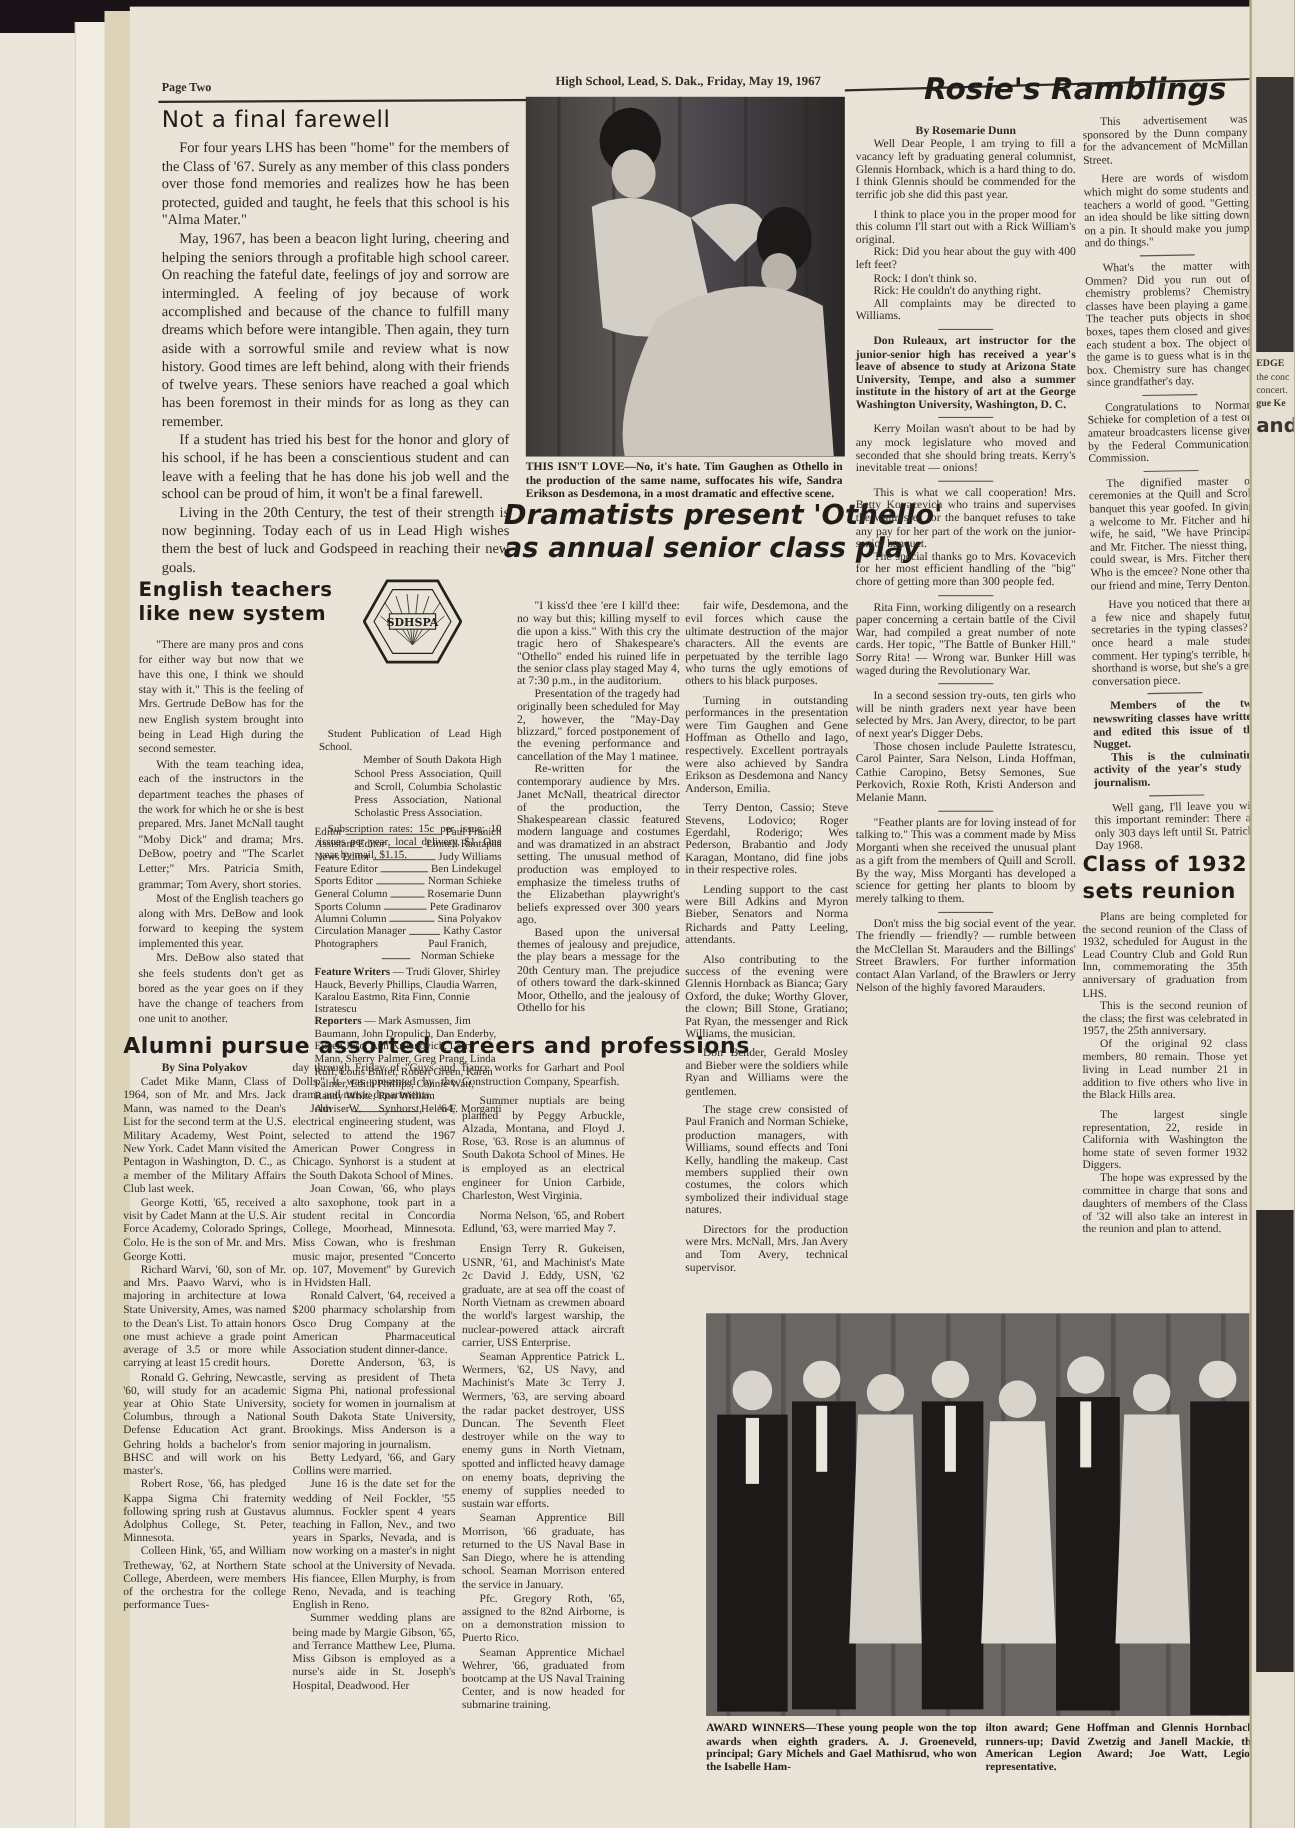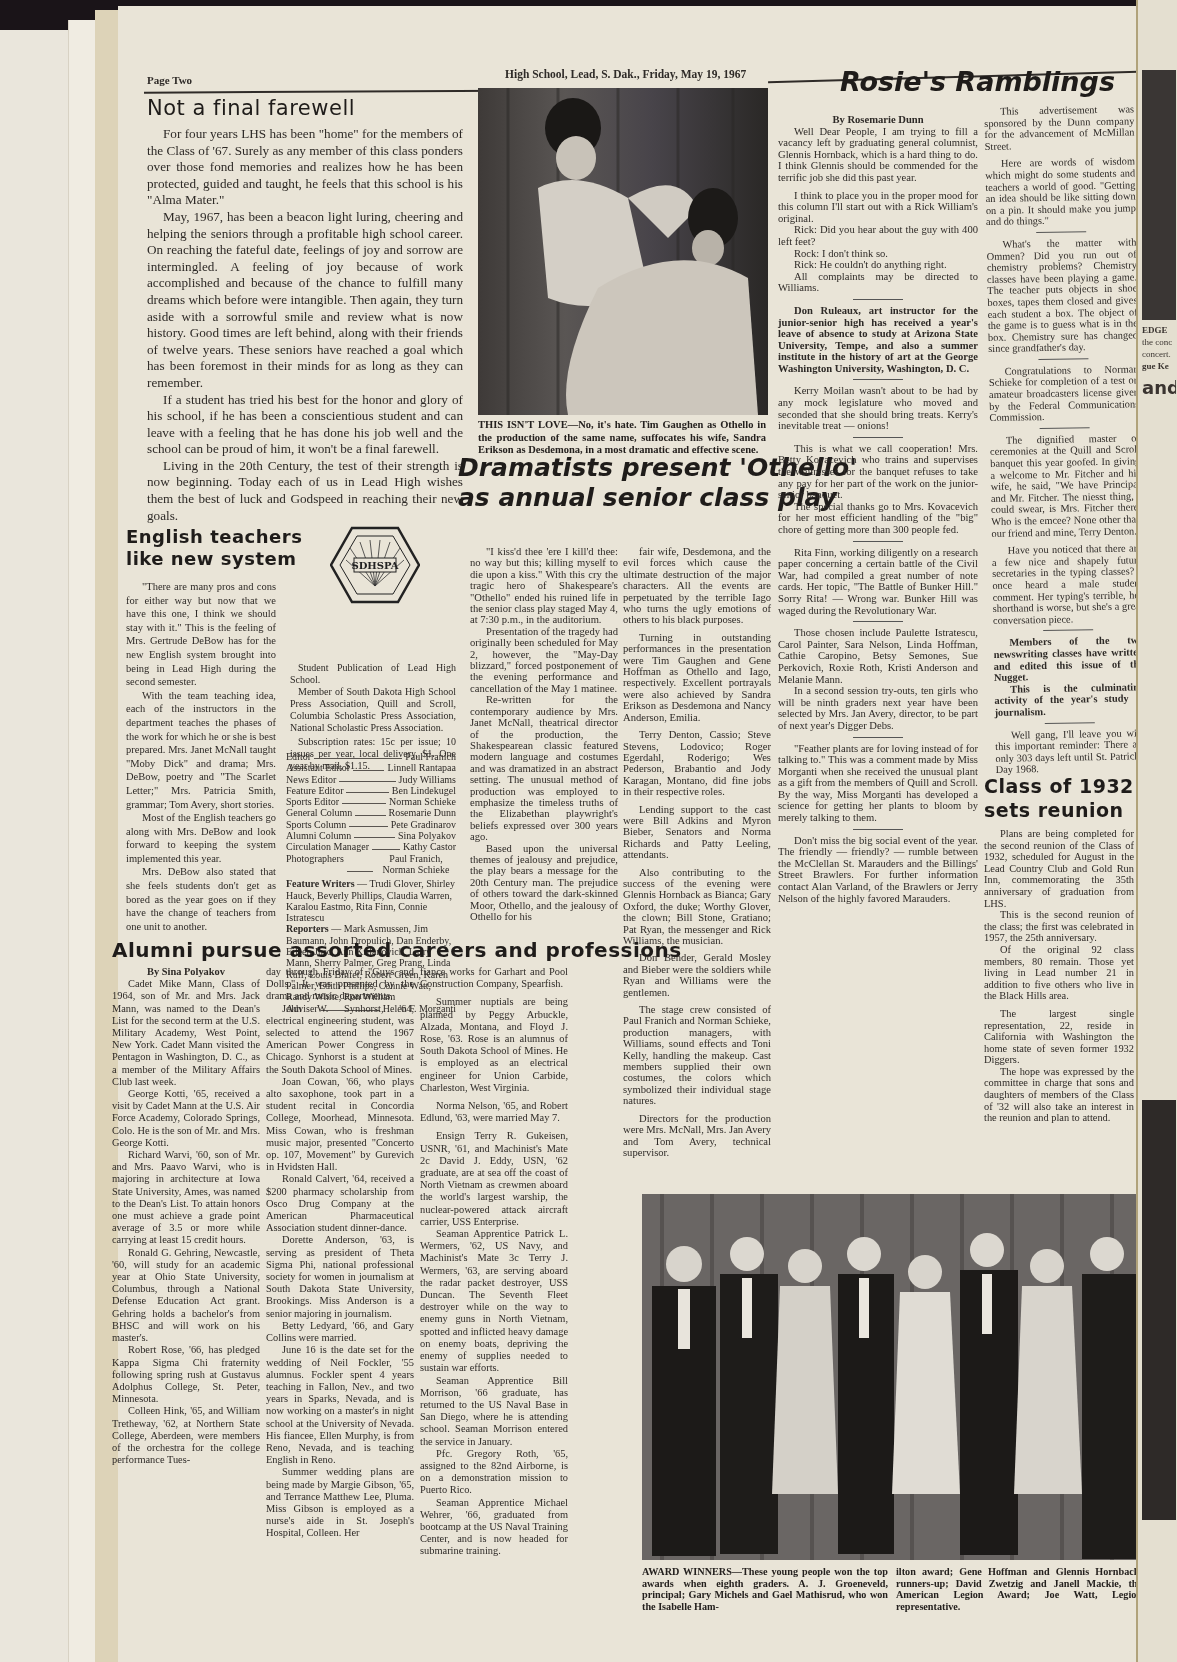--- a/index.html
+++ b/index.html
@@ -74,21 +74,21 @@
           <line x1="45" y1="60" x2="70" y2="22"></line>
         <line x1="45" y1="60" x2="16" y2="34"></line>
           <line x1="45" y1="60" x2="74" y2="34"></line>
       </g>
       <rect x="24" y="32" width="42" height="14" fill="#e9e4d7" stroke="#222" stroke-width="1"></rect>
       <text x="45" y="43" font-size="10" text-anchor="middle" font-family="DejaVu Serif, serif" font-weight="bold" fill="#222">SDHSPA</text>
     </svg>
   </div>
   <div class="abs small" style="left:172px;top:656px;width:166px;text-align:justify;">
     <div style="text-indent:8px;">Student Publication of Lead High School.</div>
-    <div style="text-indent:8px;">Member of South Dakota High School Press Association, Quill and Scroll, Columbia Scholastic Press Association, National Scholastic Press Association.</div>
+    <div style="text-indent:8px;margin-left:32px;">Member of South Dakota High School Press Association, Quill and Scroll, Columbia Scholastic Press Association, National Scholastic Press Association.</div>
     <div style="text-indent:8px;margin-top:2px;">Subscription rates: 15c per issue; 10 issues per year, local delivery, $1. One year by mail, $1.15.</div>
   </div>
   <div class="abs small" style="left:168px;top:745px;width:170px;line-height:11.3px;">
     <div class="mast-row">
         <span>Editor</span>
         <span class="dots"></span>
         <span>Paul Franich</span>
       </div>
     <div class="mast-row">
         <span>Assistant Editor</span>
@@ -207,22 +207,22 @@
     <div class="short-rule"></div>
     <p style="font-weight:bold;">Don Ruleaux, art instructor for the junior-senior high has received a year's leave of absence to study at Arizona State University, Tempe, and also a summer institute in the history of art at the George Washington University, Washington, D. C.</p>
     <div class="short-rule"></div>
     <p>Kerry Moilan wasn't about to be had by any mock legislature who moved and seconded that she should bring treats. Kerry's inevitable treat — onions!</p>
     <div class="short-rule"></div>
     <p>This is what we call cooperation! Mrs. Betty Kovacevich who trains and supervises the waitresses for the banquet refuses to take any pay for her part of the work on the junior-senior banquet.</p>
     <p>The special thanks go to Mrs. Kovacevich for her most efficient handling of the "big" chore of getting more than 300 people fed.</p>
     <div class="short-rule"></div>
     <p>Rita Finn, working diligently on a research paper concerning a certain battle of the Civil War, had compiled a great number of note cards. Her topic, "The Battle of Bunker Hill." Sorry Rita! — Wrong war. Bunker Hill was waged during the Revolutionary War.</p>
     <div class="short-rule"></div>
+    <p>In a second session try-outs, ten girls who will be ninth graders next year have been selected by Mrs. Jan Avery, director, to be part of next year's Digger Debs.</p>
     <p>Those chosen include Paulette Istratescu, Carol Painter, Sara Nelson, Linda Hoffman, Cathie Caropino, Betsy Semones, Sue Perkovich, Roxie Roth, Kristi Anderson and Melanie Mann.</p>
-    <p>In a second session try-outs, ten girls who will be ninth graders next year have been selected by Mrs. Jan Avery, director, to be part of next year's Digger Debs.</p>
     <div class="short-rule"></div>
     <p>"Feather plants are for loving instead of for talking to." This was a comment made by Miss Morganti when she received the unusual plant as a gift from the members of Quill and Scroll. By the way, Miss Morganti has developed a science for getting her plants to bloom by merely talking to them.</p>
     <div class="short-rule"></div>
     <p>Don't miss the big social event of the year. The friendly — friendly? — rumble between the McClellan St. Marauders and the Billings' Street Brawlers. For further information contact Alan Varland, of the Brawlers or Jerry Nelson of the highly favored Marauders.</p>
   </div>
   <div class="abs body" style="left:866px;top:100px;width:150px;font-size:10.4px;line-height:11.6px;transform:rotate(-1deg);transform-origin:left top;">
     <p>This advertisement was sponsored by the Dunn company for the advancement of McMillan Street.</p>
     <p class="sep">Here are words of wisdom which might do some students and teachers a world of good. "Getting an idea should be like sitting down on a pin. It should make you jump and do things."</p>
     <div class="short-rule"></div>
     <p>What's the matter with Ommen? Did you run out of chemistry problems? Chemistry classes have been playing a game. The teacher puts objects in shoe boxes, tapes them closed and gives each student a box. The object of the game is to guess what is in the box. Chemistry sure has changed since grandfather's day.</p>
@@ -261,21 +261,21 @@
     <p>Colleen Hink, '65, and William Tretheway, '62, at Northern State College, Aberdeen, were members of the orchestra for the college performance Tues-</p>
   </div>
   <div class="abs body" style="left:148px;top:960px;width:148px;font-size:10.4px;line-height:12.2px;">
     <p style="text-indent:0;">day through Friday of "Guys and Dolls." It was presented by the drama and music departments.</p>
     <p>John W. Synhorst, '64, electrical engineering student, was selected to attend the 1967 American Power Congress in Chicago. Synhorst is a student at the South Dakota School of Mines.</p>
     <p>Joan Cowan, '66, who plays alto saxophone, took part in a student recital in Concordia College, Moorhead, Minnesota. Miss Cowan, who is freshman music major, presented "Concerto op. 107, Movement" by Gurevich in Hvidsten Hall.</p>
     <p>Ronald Calvert, '64, received a $200 pharmacy scholarship from Osco Drug Company at the American Pharmaceutical Association student dinner-dance.</p>
     <p>Dorette Anderson, '63, is serving as president of Theta Sigma Phi, national professional society for women in journalism at South Dakota State University, Brookings. Miss Anderson is a senior majoring in journalism.</p>
     <p>Betty Ledyard, '66, and Gary Collins were married.</p>
     <p>June 16 is the date set for the wedding of Neil Fockler, '55 alumnus. Fockler spent 4 years teaching in Fallon, Nev., and two years in Sparks, Nevada, and is now working on a master's in night school at the University of Nevada. His fiancee, Ellen Murphy, is from Reno, Nevada, and is teaching English in Reno.</p>
-    <p>Summer wedding plans are being made by Margie Gibson, '65, and Terrance Matthew Lee, Pluma. Miss Gibson is employed as a nurse's aide in St. Joseph's Hospital, Colleen. Her</p>
+    <p>Summer wedding plans are being made by Margie Gibson, '65, and Terrance Matthew Lee, Pluma. Miss Gibson is employed as a nurse's aide in St. Joseph's Hospital, Deadwood. Her</p>
   </div>
   <div class="abs body" style="left:302px;top:960px;width:148px;font-size:10.4px;line-height:12.2px;">
     <p style="text-indent:0;">fiance works for Garhart and Pool Construction Company, Spearfish.</p>
     <p class="sep">Summer nuptials are being planned by Peggy Arbuckle, Alzada, Montana, and Floyd J. Rose, '63. Rose is an alumnus of South Dakota School of Mines. He is employed as an electrical engineer for Union Carbide, Charleston, West Virginia.</p>
     <p class="sep">Norma Nelson, '65, and Robert Edlund, '63, were married May 7.</p>
     <p class="sep">Ensign Terry R. Gukeisen, USNR, '61, and Machinist's Mate 2c David J. Eddy, USN, '62 graduate, are at sea off the coast of North Vietnam as crewmen aboard the world's largest warship, the nuclear-powered attack aircraft carrier, USS Enterprise.</p>
     <p>Seaman Apprentice Patrick L. Wermers, '62, US Navy, and Machinist's Mate 3c Terry J. Wermers, '63, are serving aboard the radar packet destroyer, USS Duncan. The Seventh Fleet destroyer while on the way to enemy guns in North Vietnam, spotted and inflicted heavy damage on enemy boats, depriving the enemy of supplies needed to sustain war efforts.</p>
     <p>Seaman Apprentice Bill Morrison, '66 graduate, has returned to the US Naval Base in San Diego, where he is attending school. Seaman Morrison entered the service in January.</p>
     <p>Pfc. Gregory Roth, '65, assigned to the 82nd Airborne, is on a demonstration mission to Puerto Rico.</p>
     <p>Seaman Apprentice Michael Wehrer, '66, graduated from bootcamp at the US Naval Training Center, and is now headed for submarine training.</p>

